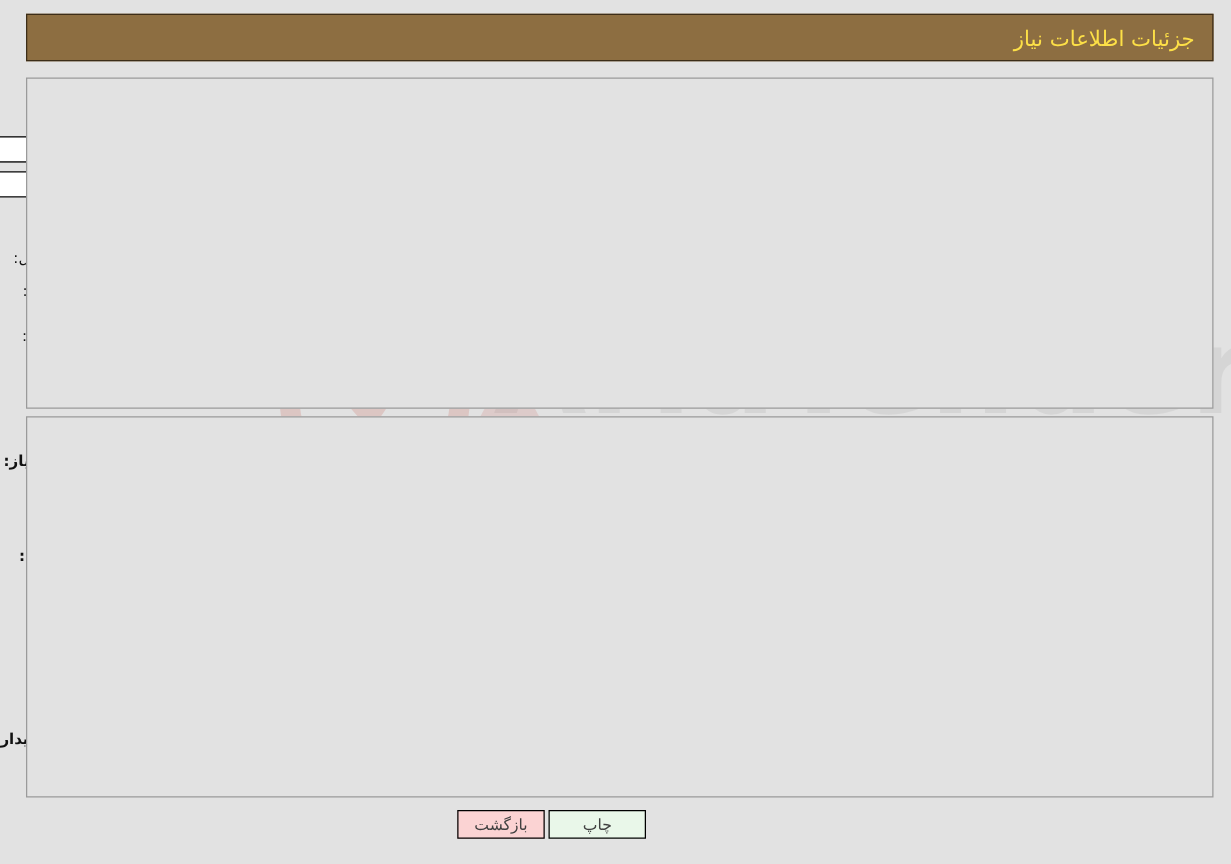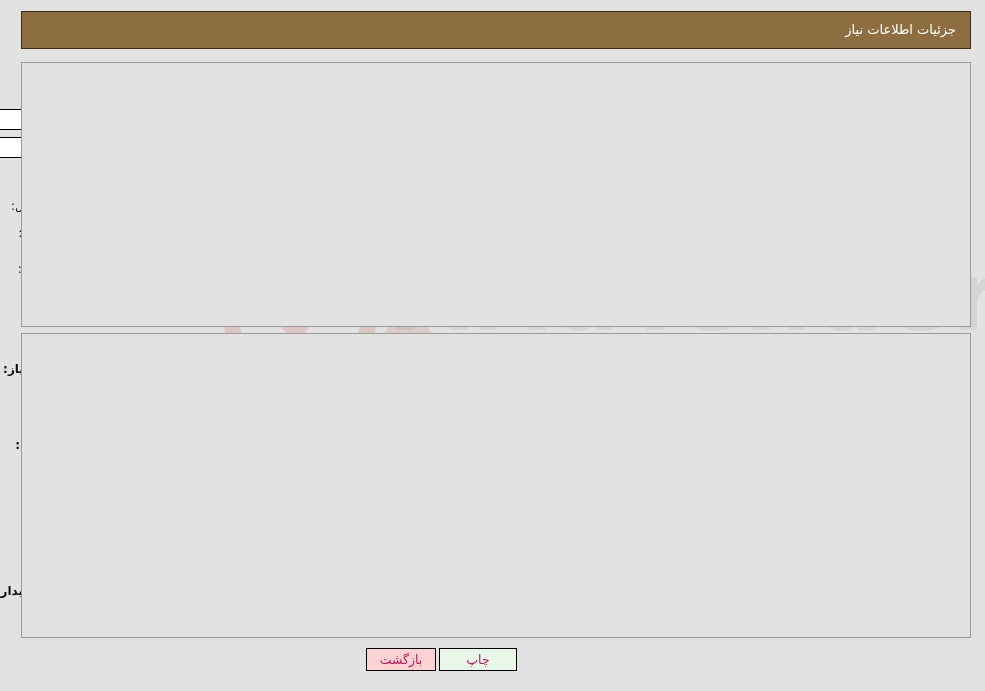--- a/index.html
+++ b/index.html
@@ -41,22 +41,22 @@
     height: 38px;
     background: #8d6e41;
     border: 1px solid #3c2d18;
     box-sizing: border-box;
     z-index: 2;
   }
   .titlebar-text {
     position: absolute;
     right: 14px;
     top: 10px;
-    color: #ffffff;
-    font-size: 13px;
+    color: #fde047;
+    font-size: 17px;
   }
 
   
   .panel {
     position: absolute;
     background: #e2e2e2;
     border: 1px solid #9a9a9a;
     box-sizing: border-box;
     z-index: 1;
   }
@@ -187,21 +187,21 @@
   
   .btn {
     position: absolute;
     box-sizing: border-box;
     border: 1px solid #000000;
     font-size: 12.5px;
     height: 23px;
     line-height: 21px;
     text-align: center;
     cursor: pointer;
-    color: #be185d;
+    color: #404040;
     font-family: "DejaVu Sans", "Liberation Sans", sans-serif;
   }
   .btn.print  { background: #e9f7e9; }
   .btn.back   { background: #fbd3d3; }
 </style>
 </head>
 <body>
 
 <div class="page">
 

